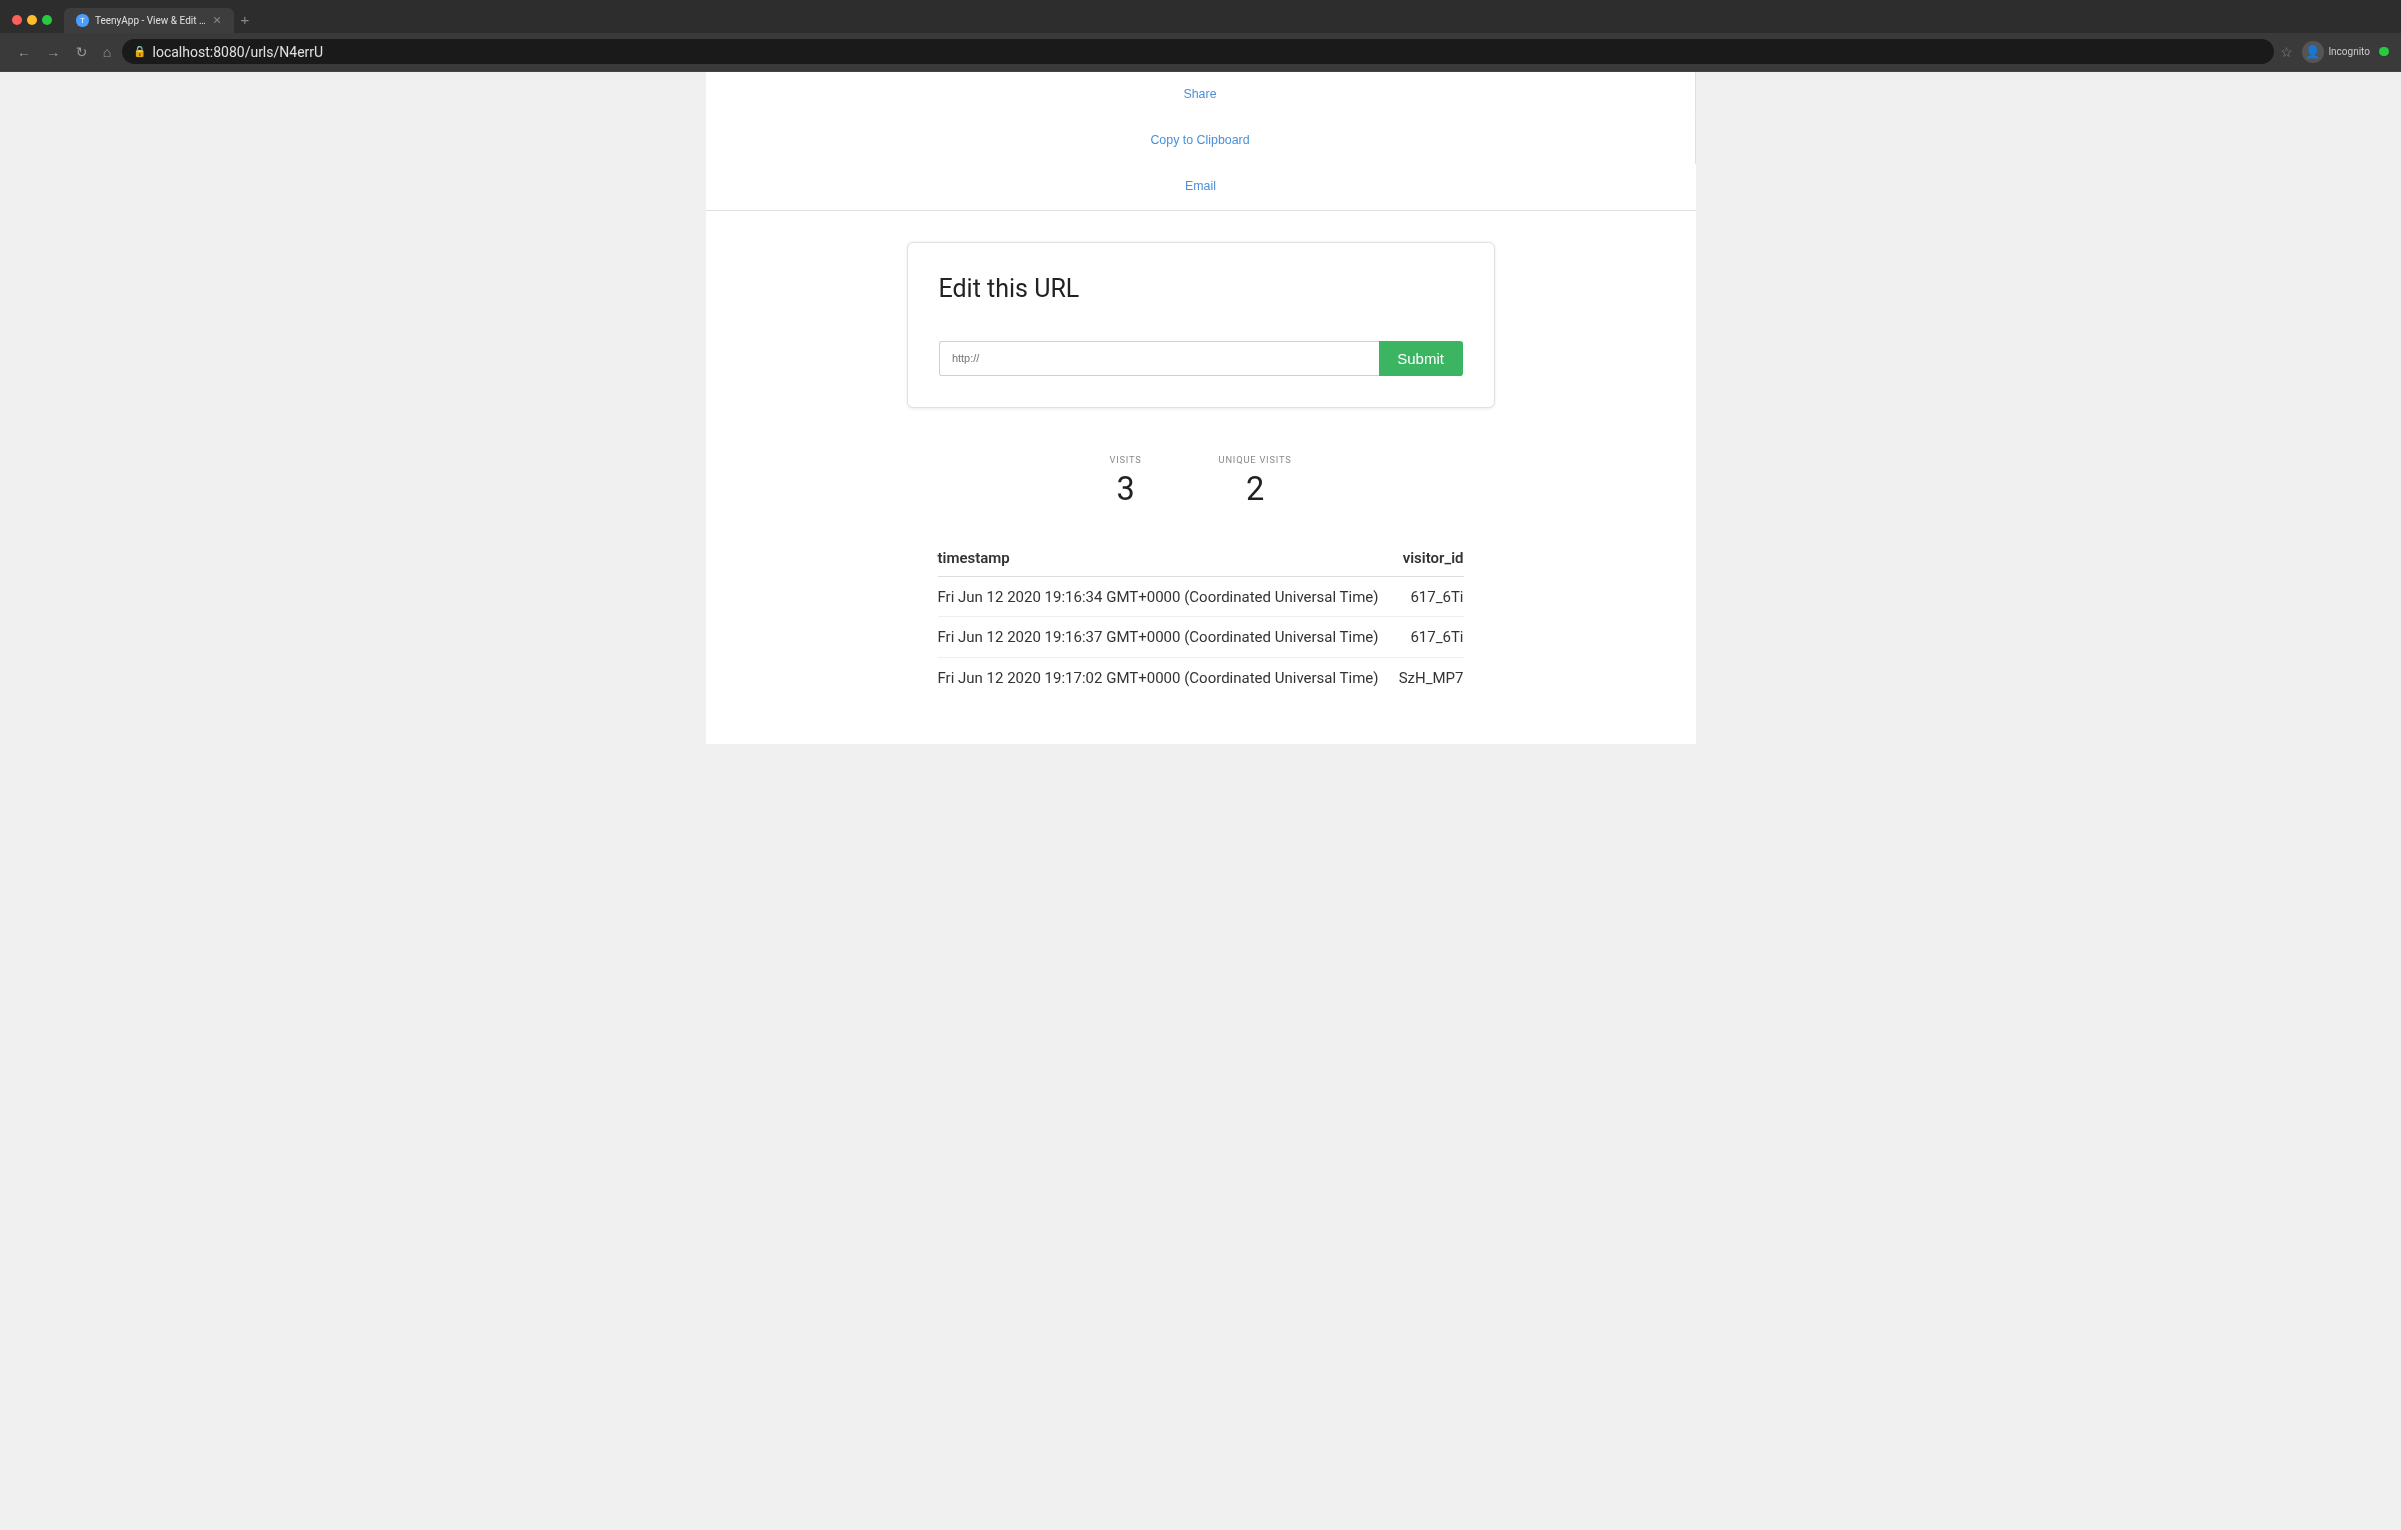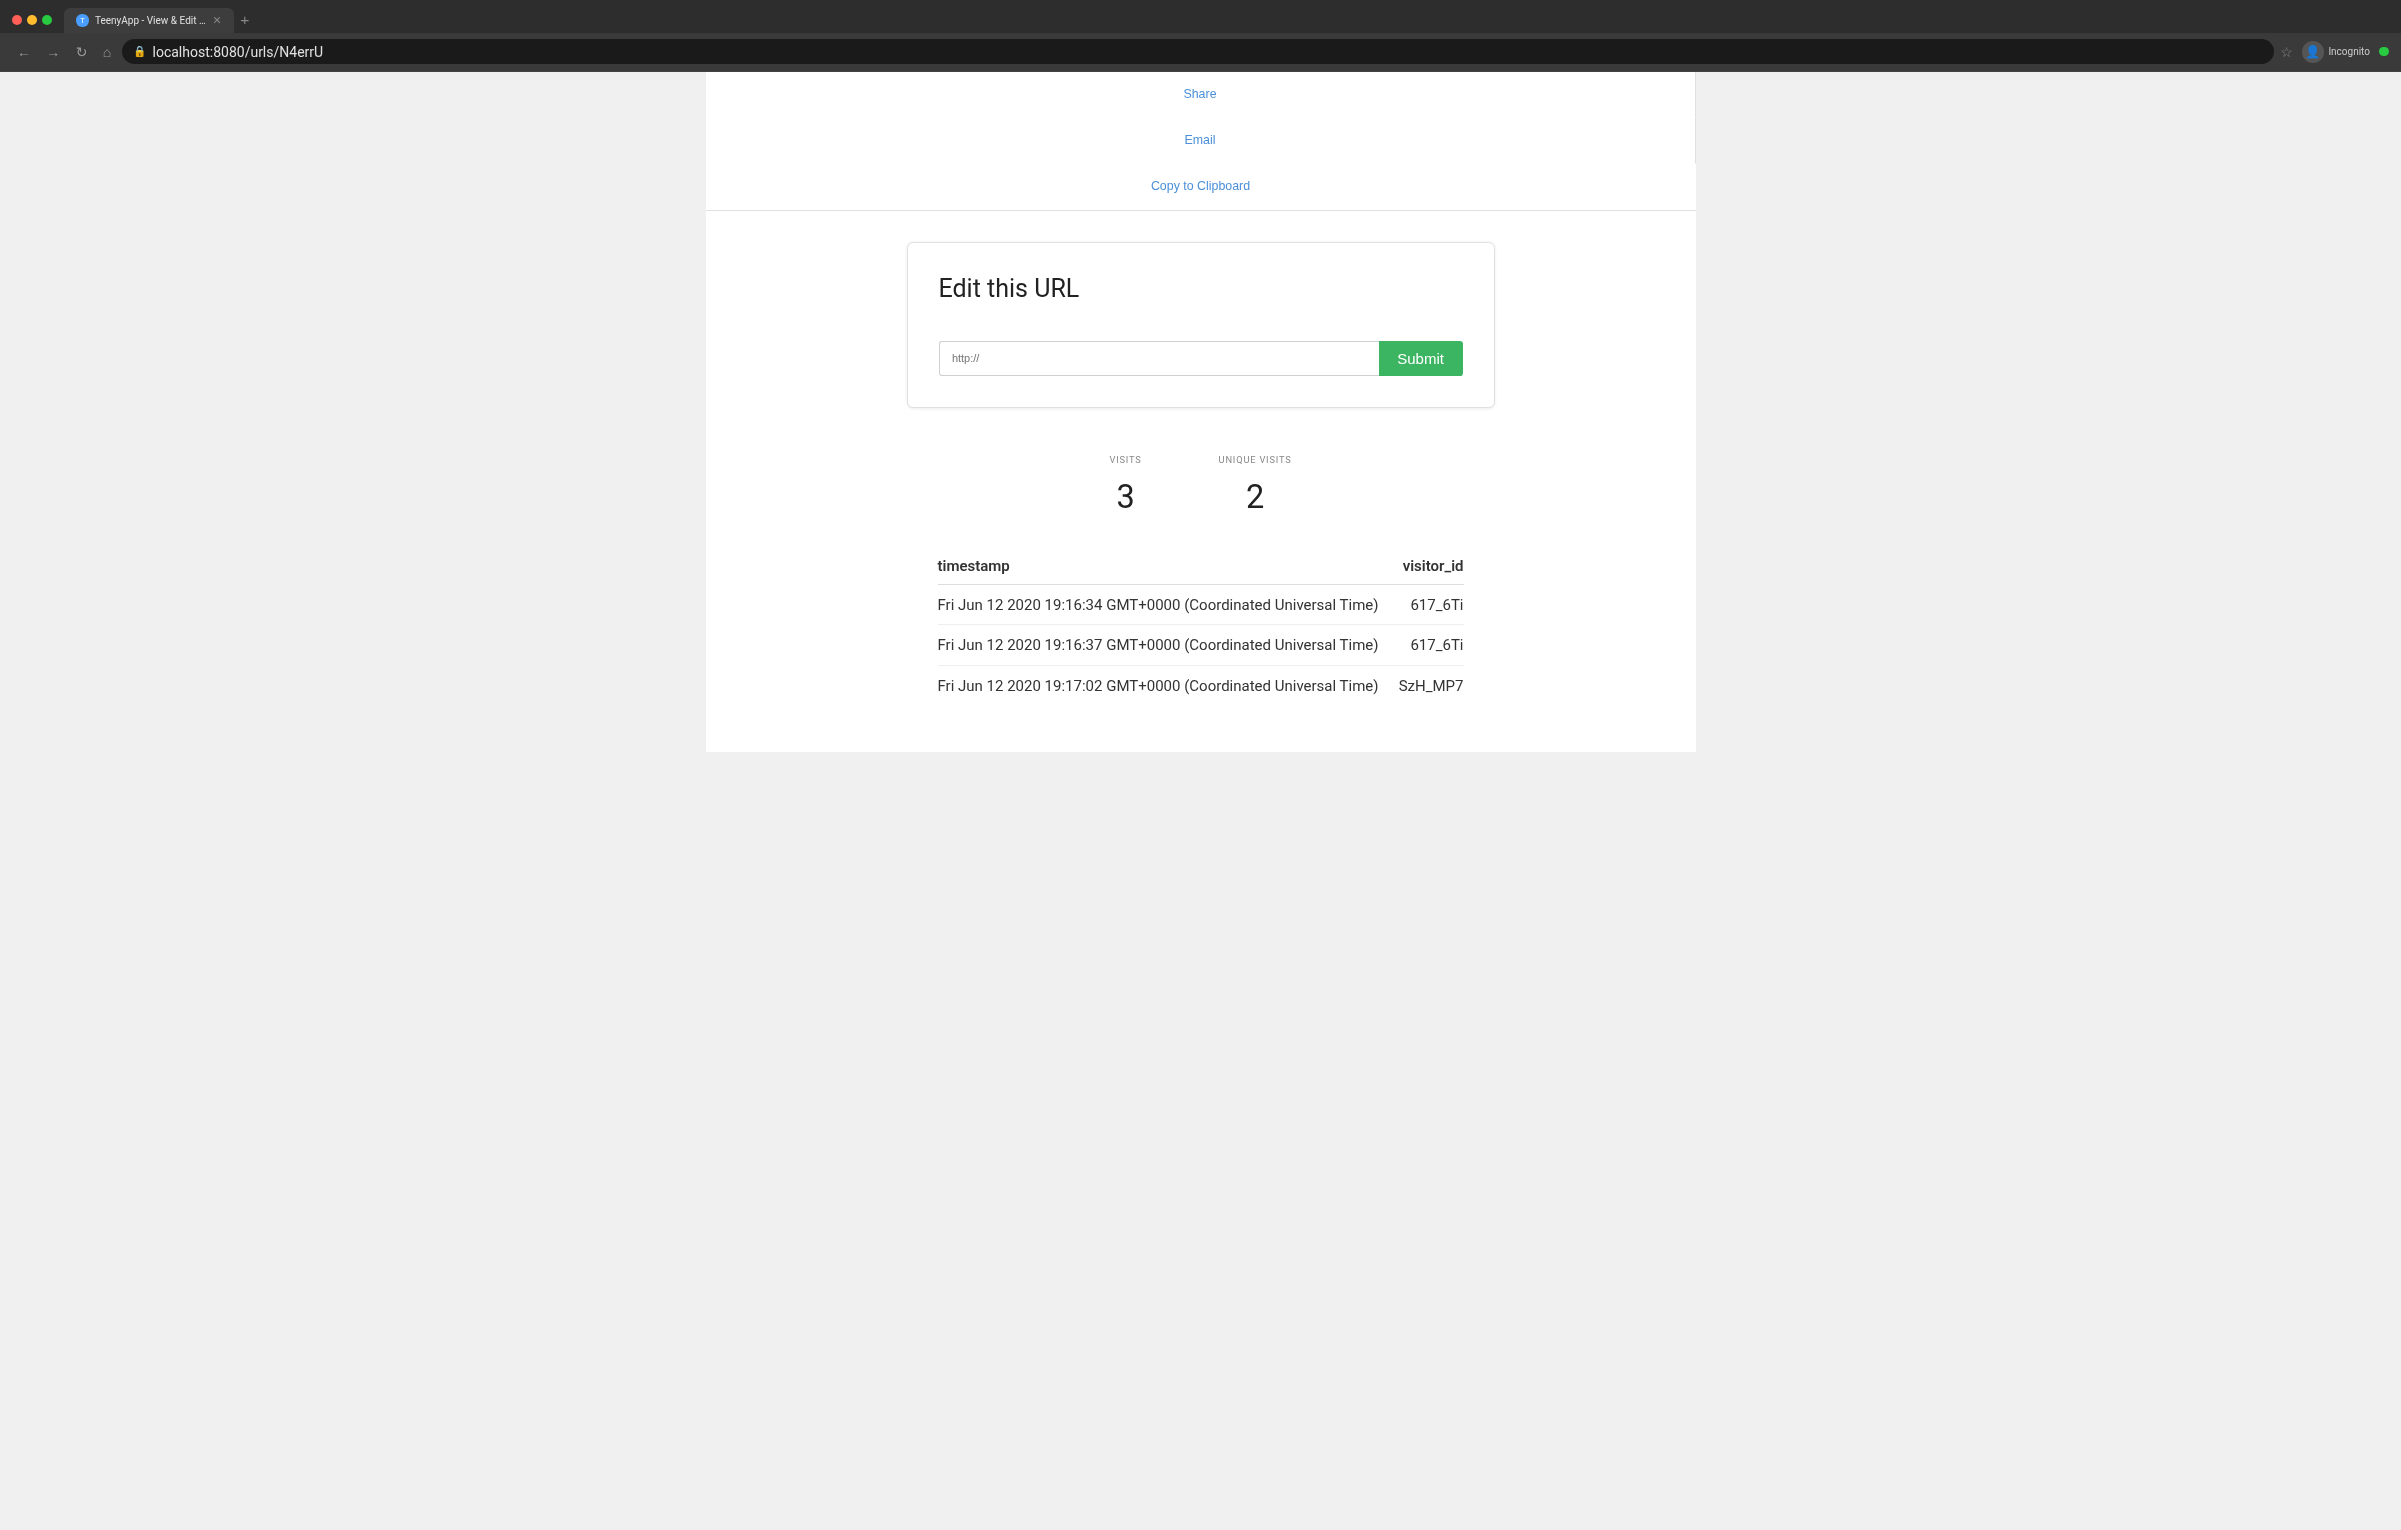--- a/index.html
+++ b/index.html
@@ -268,21 +268,21 @@
 
     .stat-item {
       text-align: center;
     }
 
     .stat-label {
       font-size: 9.3px;
       color: #888;
       letter-spacing: 0.8px;
       text-transform: uppercase;
-      margin-bottom: 13px;
+      margin-bottom: 5px;
     }
 
     .stat-value {
       font-size: 32.5px;
       font-weight: 400;
       color: #222;
     }
 
     
     .table-section {
@@ -364,22 +364,22 @@
       <div class="green-dot"></div>
     </div>
   </div>
 </div>
 
 <div class="page-content">
   <div class="inner-page">
 
     <div class="action-tabs">
       <button class="action-tab">Share</button>
+      <button class="action-tab">Copy to Clipboard</button>
       <button class="action-tab">Email</button>
-      <button class="action-tab">Copy to Clipboard</button>
     </div>
 
     <div class="edit-section">
       <h2 class="edit-title">Edit this URL</h2>
       <div class="url-form">
         <input class="url-input" type="text" placeholder="http://" style="">
         <button class="submit-btn">Submit</button>
       </div>
     </div>
 

